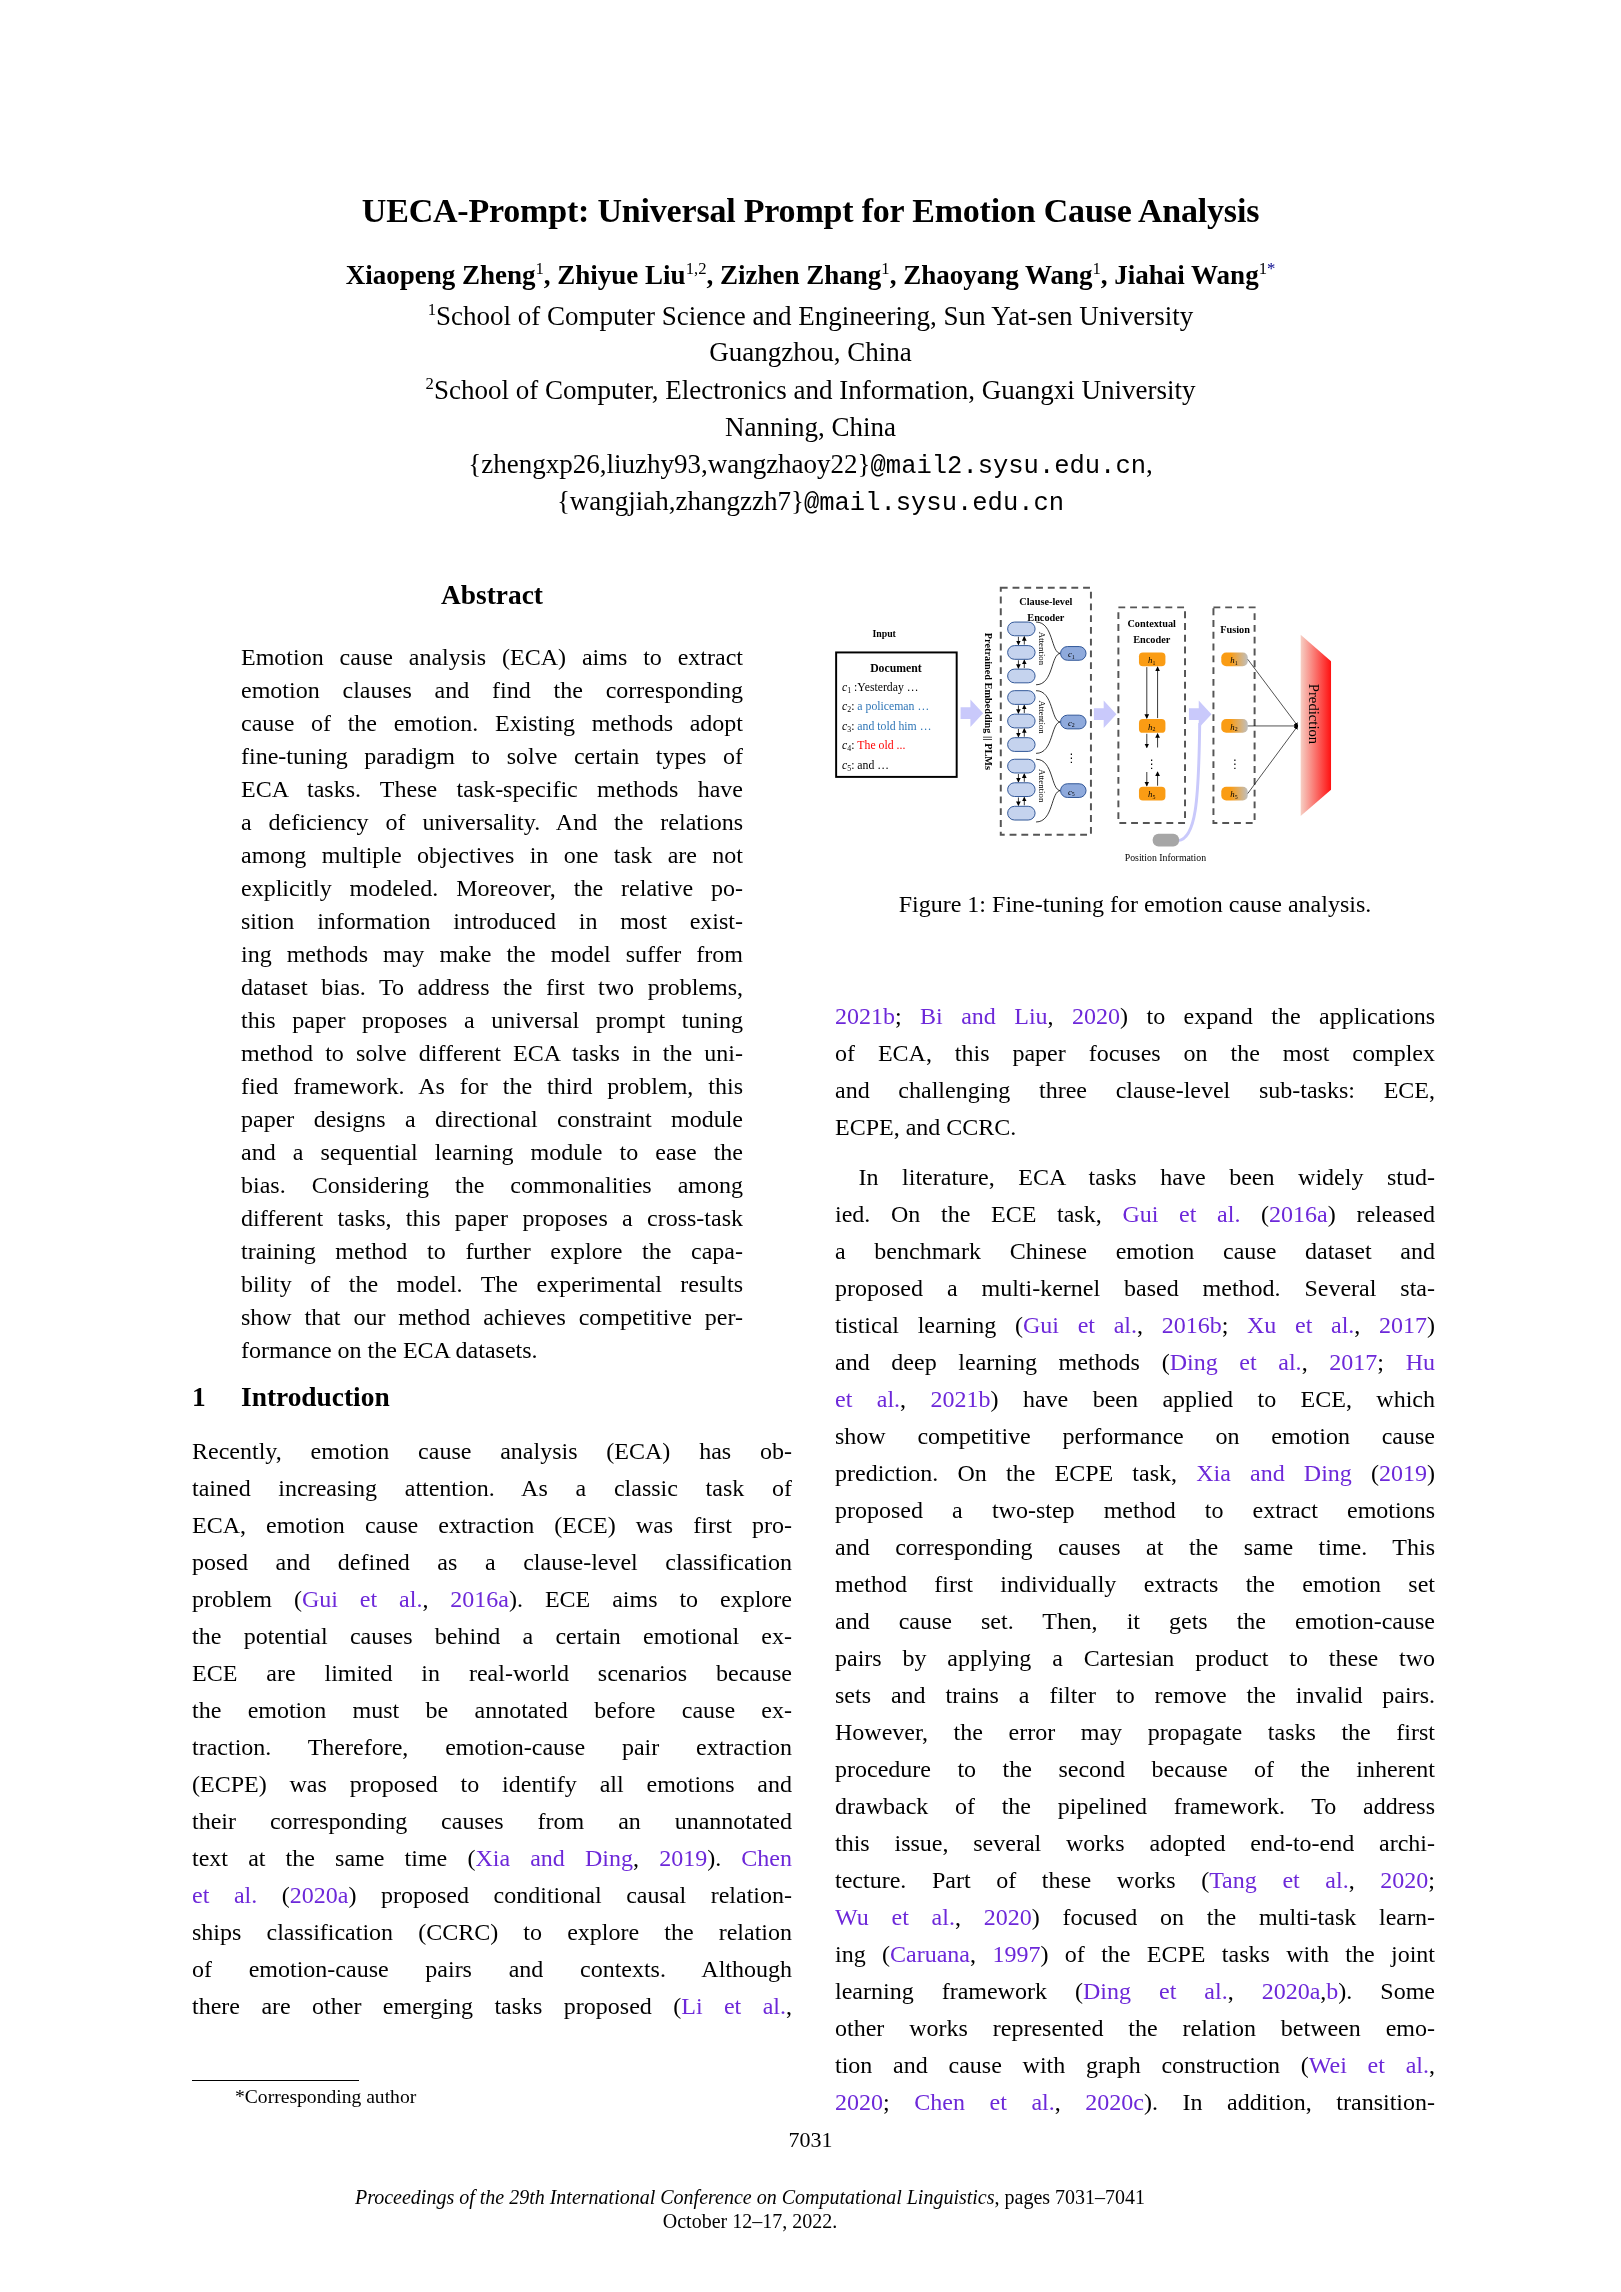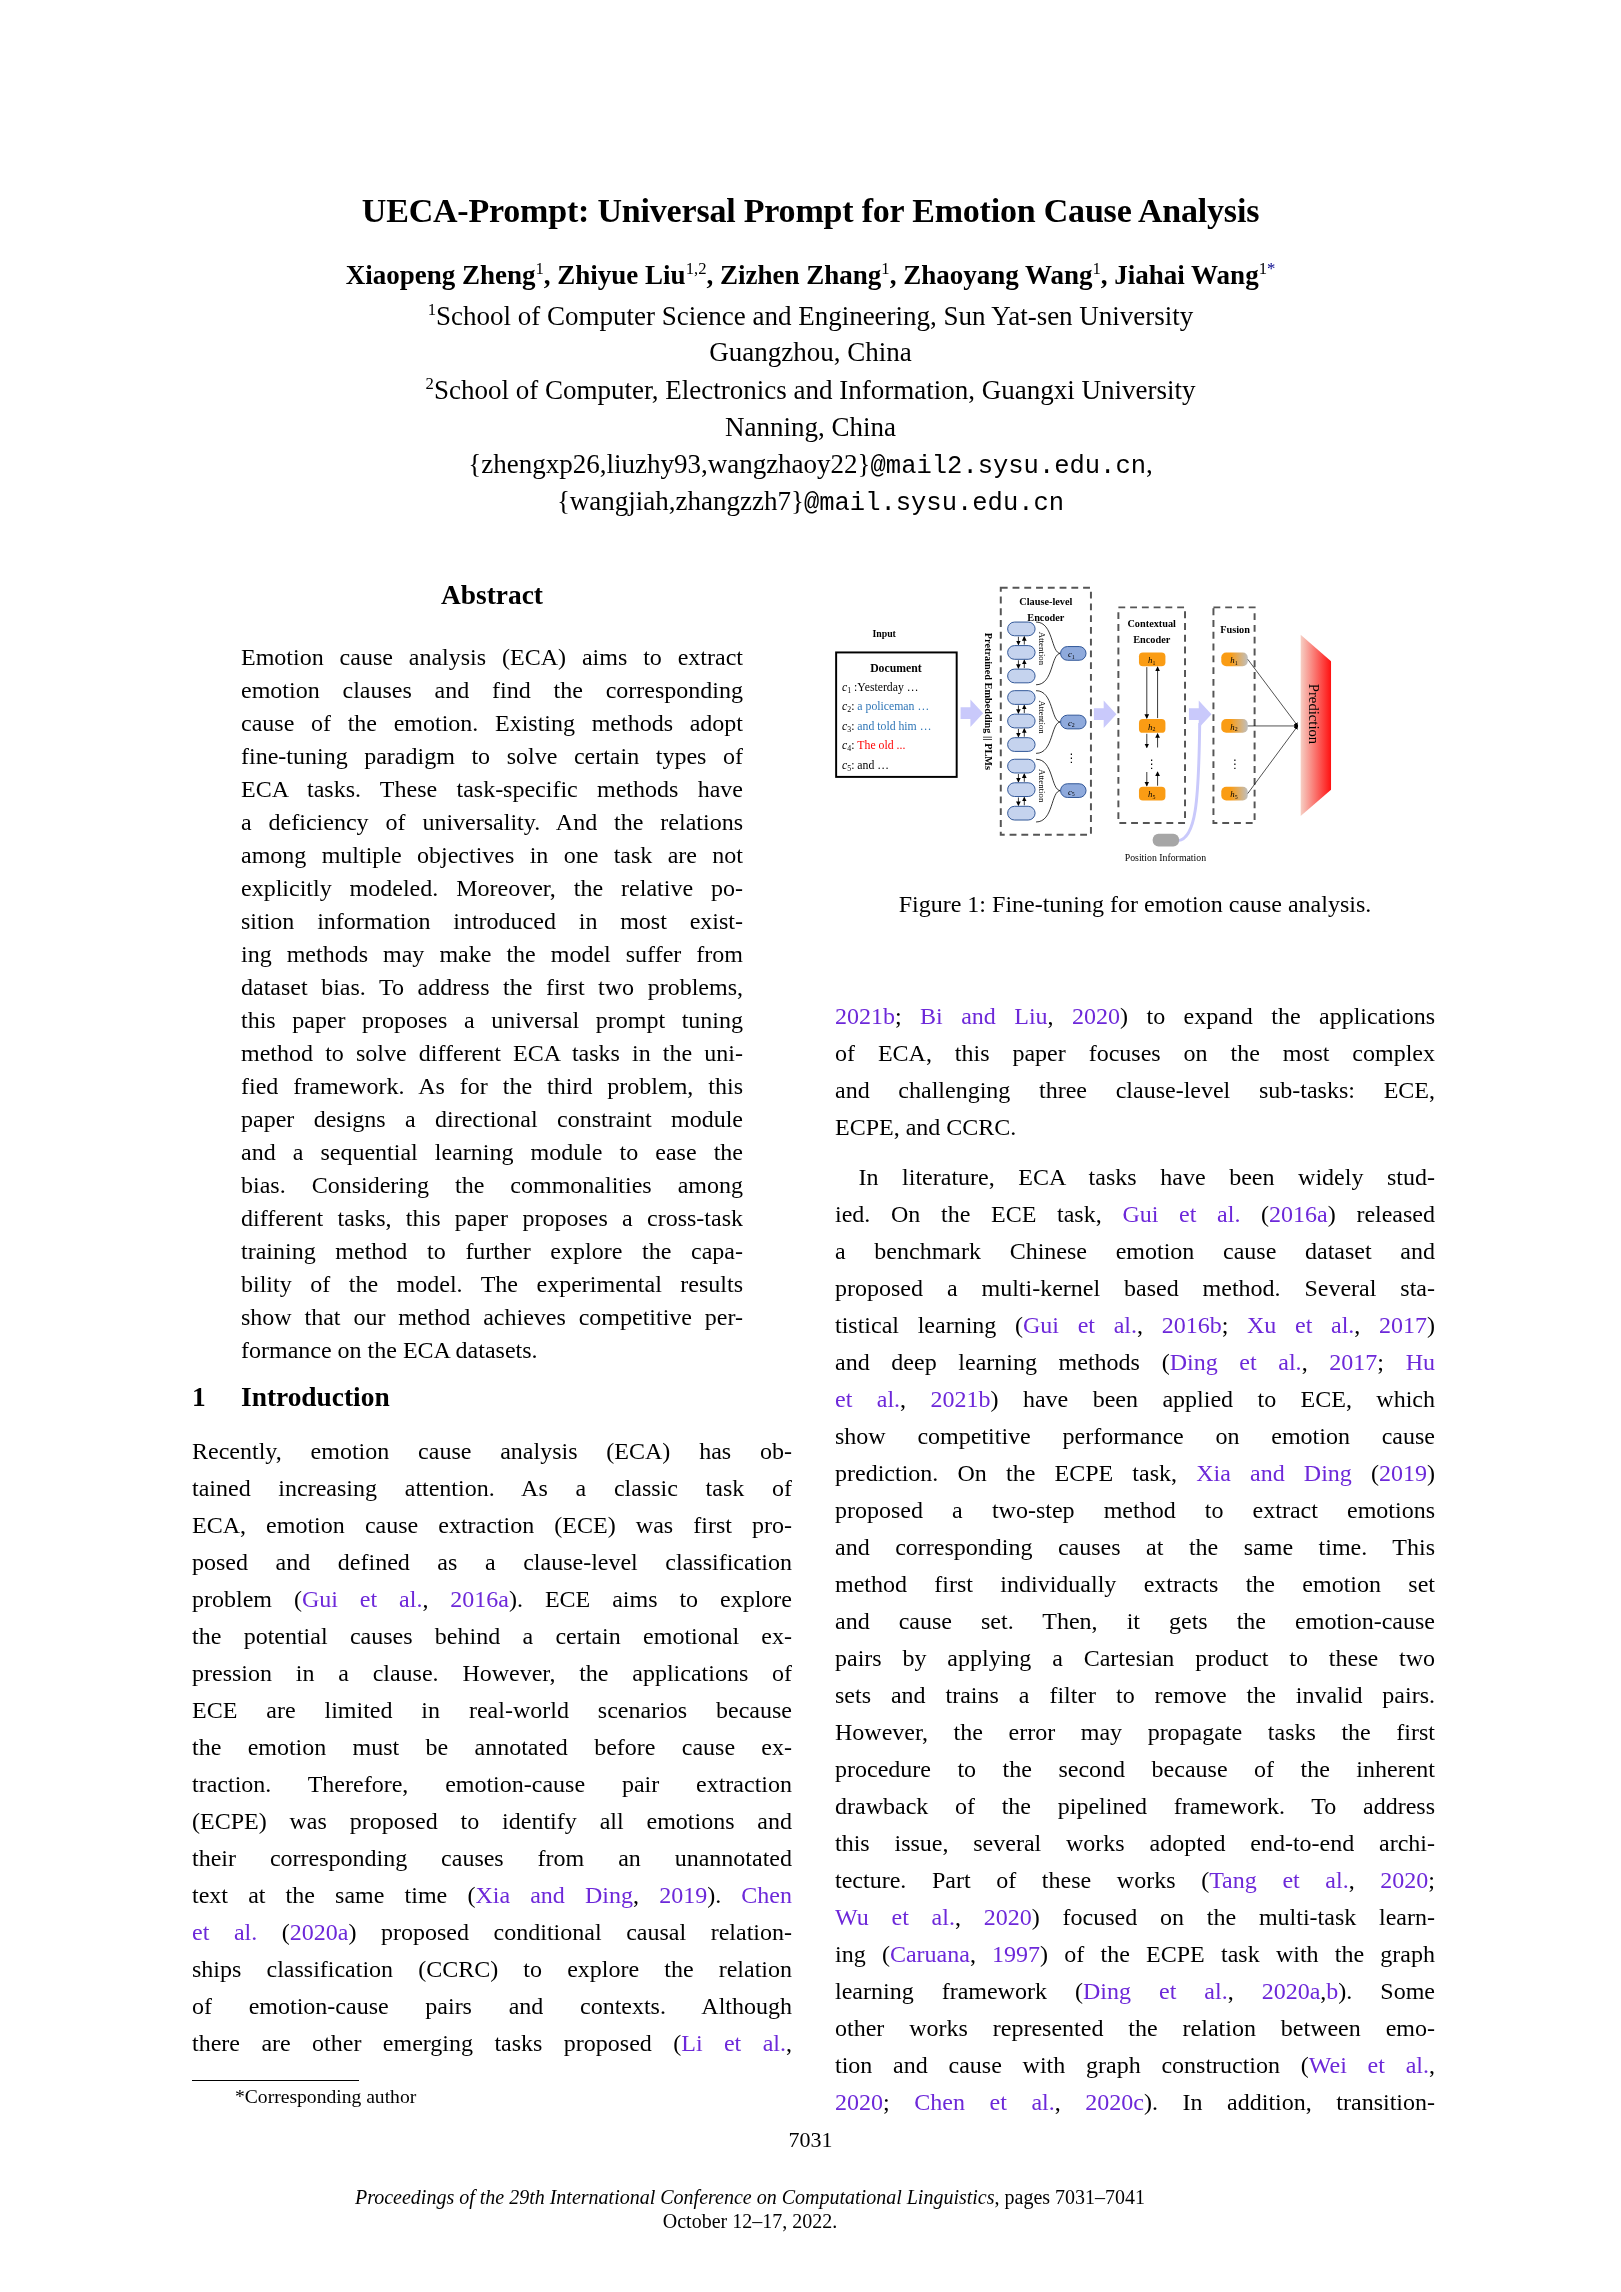--- a/index.html
+++ b/index.html
@@ -77,21 +77,20 @@
   </div>
 
 <div class="sec-head"><span class="num">1</span><span>Introduction</span></div>
 <div class="col left" style="top:1433px" id="introLeft">
     <span class="line"><span>Recently, emotion cause analysis (ECA) has ob-</span></span>
     <span class="line"><span>tained increasing attention.  As a classic task of</span></span>
     <span class="line"><span>ECA, emotion cause extraction (ECE) was first pro-</span></span>
     <span class="line"><span>posed and defined as a clause-level classification</span></span>
     <span class="line"><span>problem (</span><a class="link">Gui et al.</a><span>, </span><a class="link">2016a</a><span>). ECE aims to explore</span></span>
     <span class="line"><span>the potential causes behind a certain emotional ex-</span></span>
-    <span class="line"><span>pression in a clause. However, the applications of</span></span>
     <span class="line"><span>ECE are limited in real-world scenarios because</span></span>
     <span class="line"><span>the emotion must be annotated before cause ex-</span></span>
     <span class="line"><span>traction. Therefore, emotion-cause pair extraction</span></span>
     <span class="line"><span>(ECPE) was proposed to identify all emotions and</span></span>
     <span class="line"><span>their corresponding causes from an unannotated</span></span>
     <span class="line"><span>text at the same time (</span><a class="link">Xia and Ding</a><span>, </span><a class="link">2019</a><span>). </span><a class="link">Chen</a></span>
     <span class="line"><a class="link">et al.</a><span> (</span><a class="link">2020a</a><span>) proposed conditional causal relation-</span></span>
     <span class="line"><span>ships classification (CCRC) to explore the relation</span></span>
     <span class="line"><span>of emotion-cause pairs and contexts.  Although</span></span>
     <span class="line"><span>there are other emerging tasks proposed (</span><a class="link">Li et al.</a><span>,</span></span>
@@ -219,21 +218,21 @@
     <span class="line"><span>method first individually extracts the emotion set</span></span>
     <span class="line"><span>and cause set.  Then, it gets the emotion-cause</span></span>
     <span class="line"><span>pairs by applying a Cartesian product to these two</span></span>
     <span class="line"><span>sets and trains a filter to remove the invalid pairs.</span></span>
     <span class="line"><span>However, the error may propagate tasks the first</span></span>
     <span class="line"><span>procedure to the second because of the inherent</span></span>
     <span class="line"><span>drawback of the pipelined framework. To address</span></span>
     <span class="line"><span>this issue, several works adopted end-to-end archi-</span></span>
     <span class="line"><span>tecture.  Part of these works (</span><a class="link">Tang et al.</a><span>, </span><a class="link">2020</a><span>;</span></span>
     <span class="line"><a class="link">Wu et al.</a><span>, </span><a class="link">2020</a><span>) focused on the multi-task learn-</span></span>
-    <span class="line"><span>ing (</span><a class="link">Caruana</a><span>, </span><a class="link">1997</a><span>) of the ECPE task with the graph</span></span>
+    <span class="line"><span>ing (</span><a class="link">Caruana</a><span>, </span><a class="link">1997</a><span>) of the ECPE tasks with the joint</span></span>
     <span class="line"><span>learning framework (</span><a class="link">Ding et al.</a><span>, </span><a class="link">2020a</a><span>,</span><a class="link">b</a><span>).  Some</span></span>
     <span class="line"><span>other works represented the relation between emo-</span></span>
     <span class="line"><span>tion and cause with graph construction (</span><a class="link">Wei et al.</a><span>,</span></span>
     <span class="line"><a class="link">2020</a><span>; </span><a class="link">Chen et al.</a><span>, </span><a class="link">2020c</a><span>).  In addition, transition-</span></span>
   </div>
 
 <div class="fn-rule"></div>
 <div class="fn">*Corresponding author</div>
 <div class="pagenum">7031</div>
 <div class="proc">

